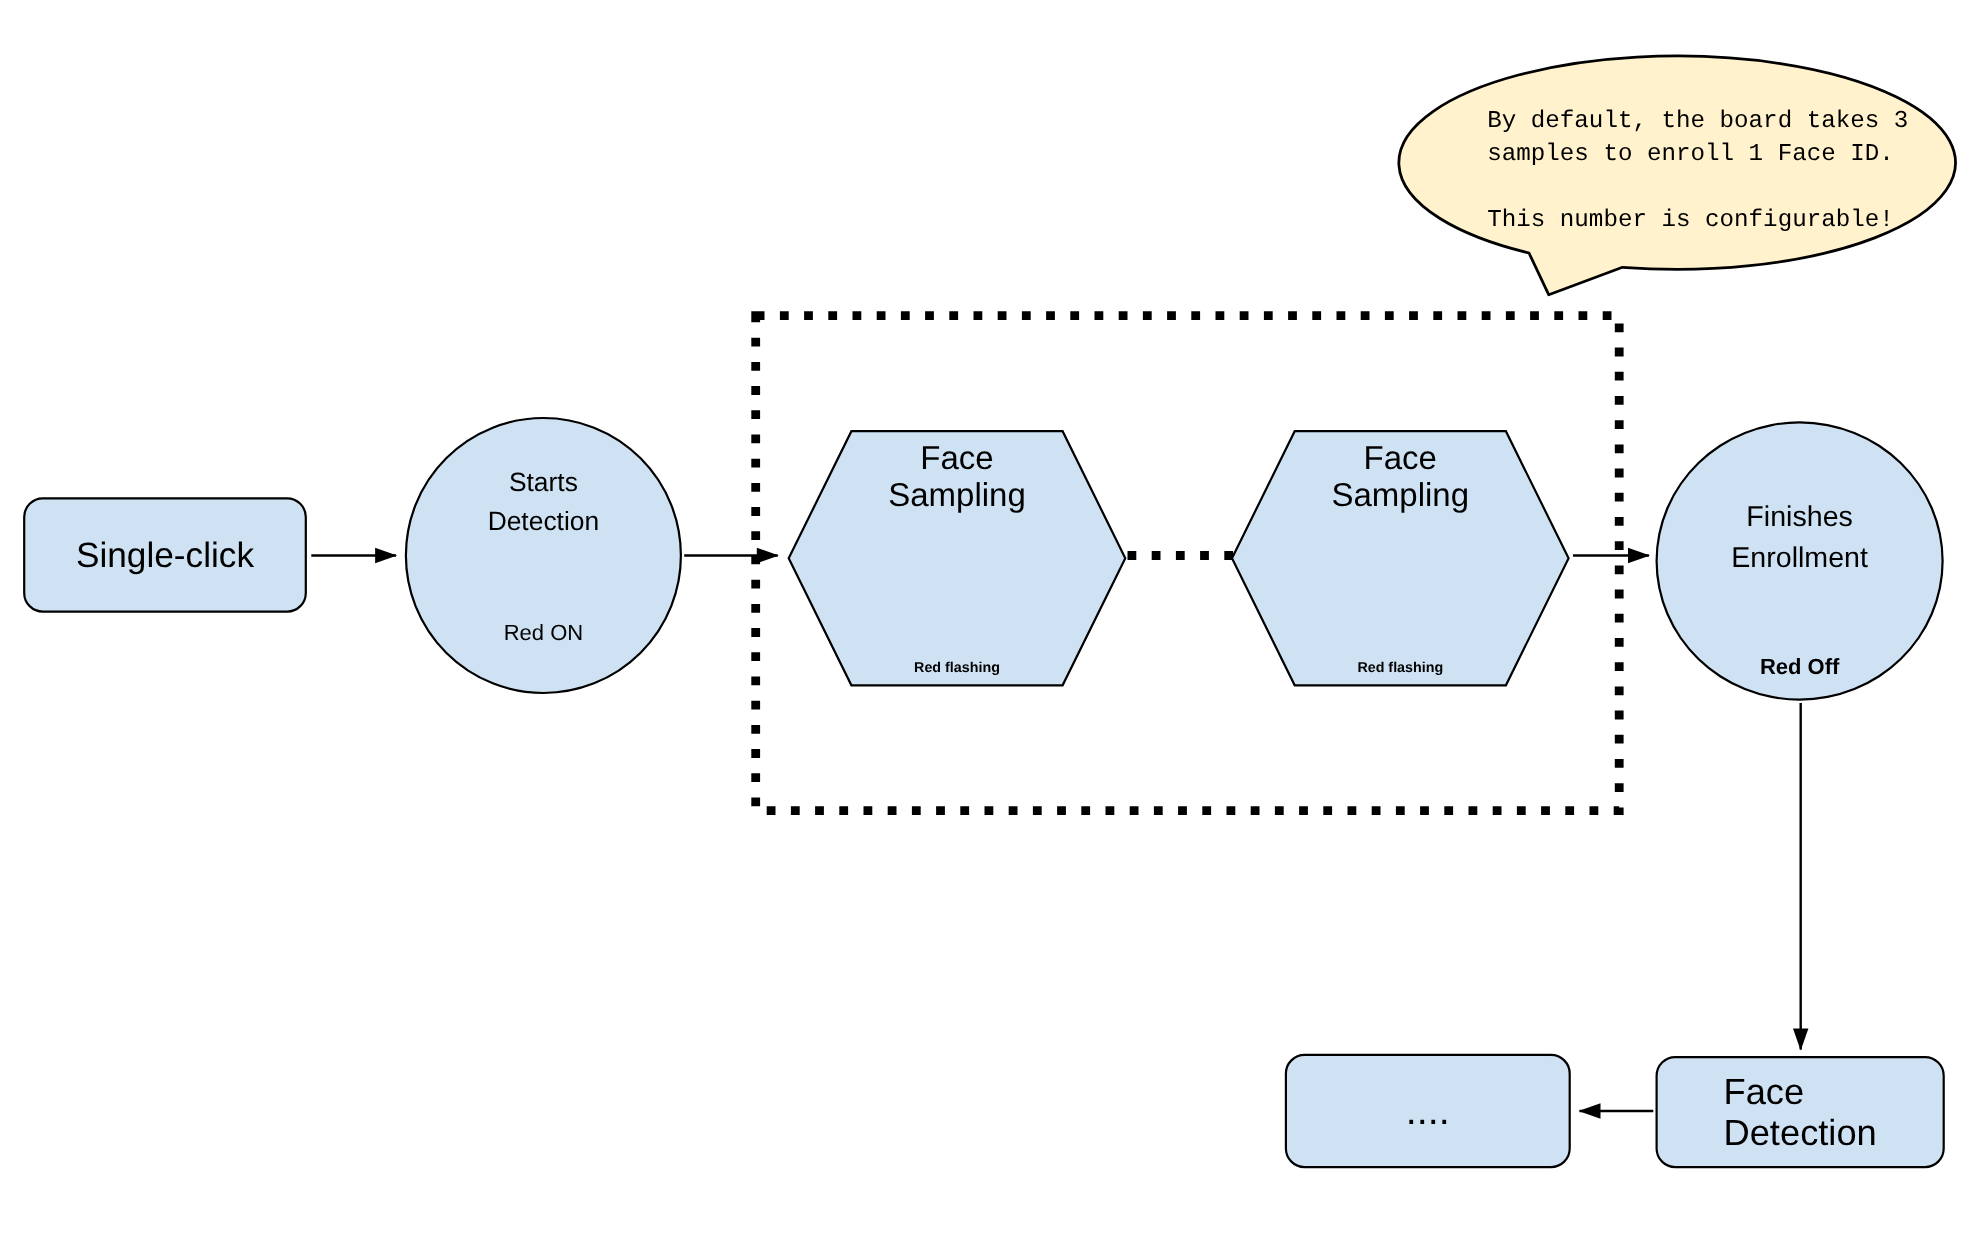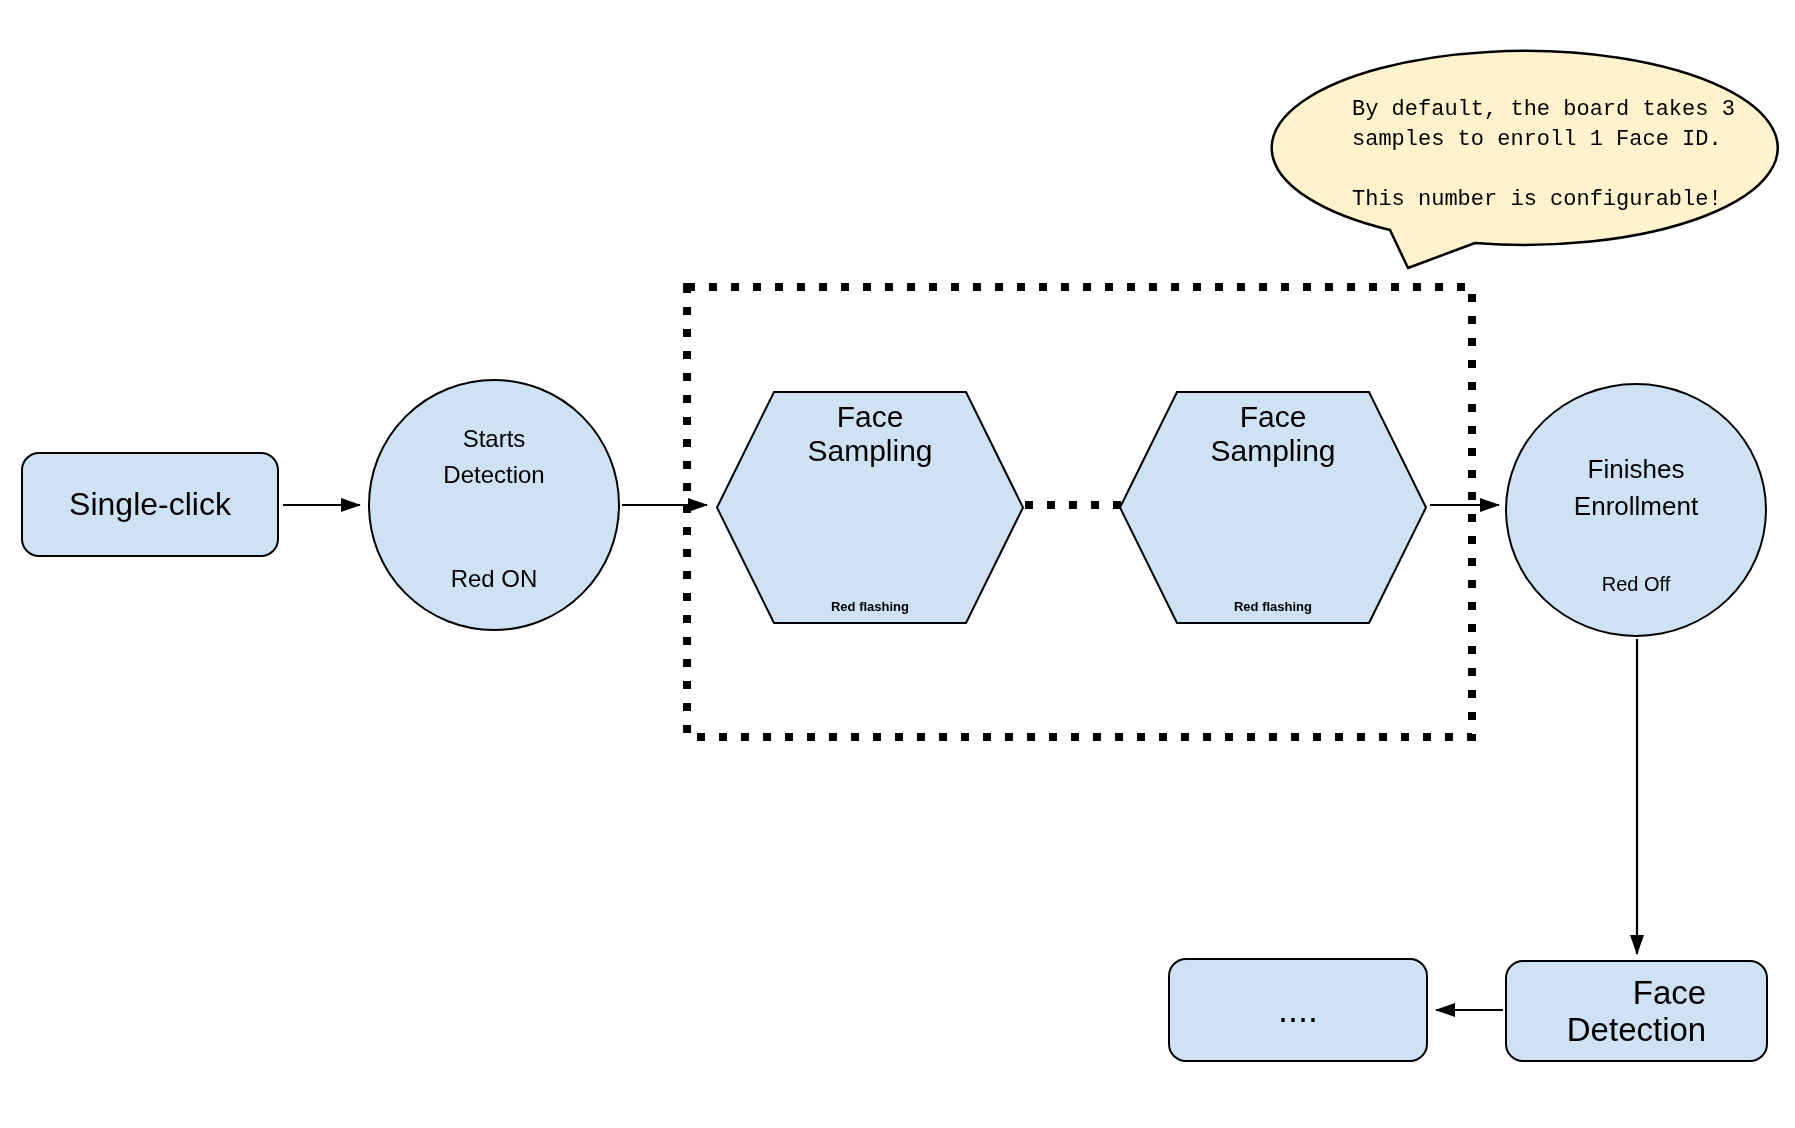--- a/index.html
+++ b/index.html
@@ -53,41 +53,41 @@
 
   .node { position: absolute; }
 
   .box {
     background: var(--node-fill);
     border: 2px solid var(--node-stroke);
     border-radius: 18px;
     display: flex;
     align-items: center;
     justify-content: center;
-    text-align: right;
+    text-align: left;
   }
   .single-click { left: 21px; top: 452px; width: 258px; height: 105px; font-size: 32px; }
   .face-detection { left: 1505px; top: 960px; width: 263px; height: 102px; font-size: 33px; line-height: 37px; white-space: pre-line; }
   .continuation { left: 1168px; top: 958px; width: 260px; height: 104px; font-size: 36px; }
 
   .circle {
     background: var(--node-fill);
     border: 2px solid var(--node-stroke);
     border-radius: 50%;
   }
   .starts { left: 368px; top: 379px; width: 252px; height: 252px; }
   .finishes { left: 1505px; top: 383px; width: 262px; height: 254px; }
   .circle-label, .circle-status {
     position: absolute; left: 0; right: 0;
     text-align: center; white-space: pre-line;
   }
   .starts .circle-label { top: 40px; font-size: 24px; line-height: 36px; }
-  .starts .circle-status { top: 184px; font-size: 24px; }
+  .starts .circle-status { top: 184px; font-size: 20px; }
   .finishes .circle-label { top: 66px; font-size: 26px; line-height: 37px; }
-  .finishes .circle-status { top: 188px; font-size: 20px; }
+  .finishes .circle-status { top: 211px; font-size: 20px; font-weight: bold; }
 
   .hex { width: 310px; height: 235px; }
   .hex1 { left: 715px; top: 390px; }
   .hex2 { left: 1118px; top: 390px; }
   .hex-shape { position: absolute; left: 0; top: 0; width: 100%; height: 100%; }
   .hex-shape polygon {
     fill: var(--node-fill);
     stroke: var(--node-stroke);
     stroke-width: 2;
   }

